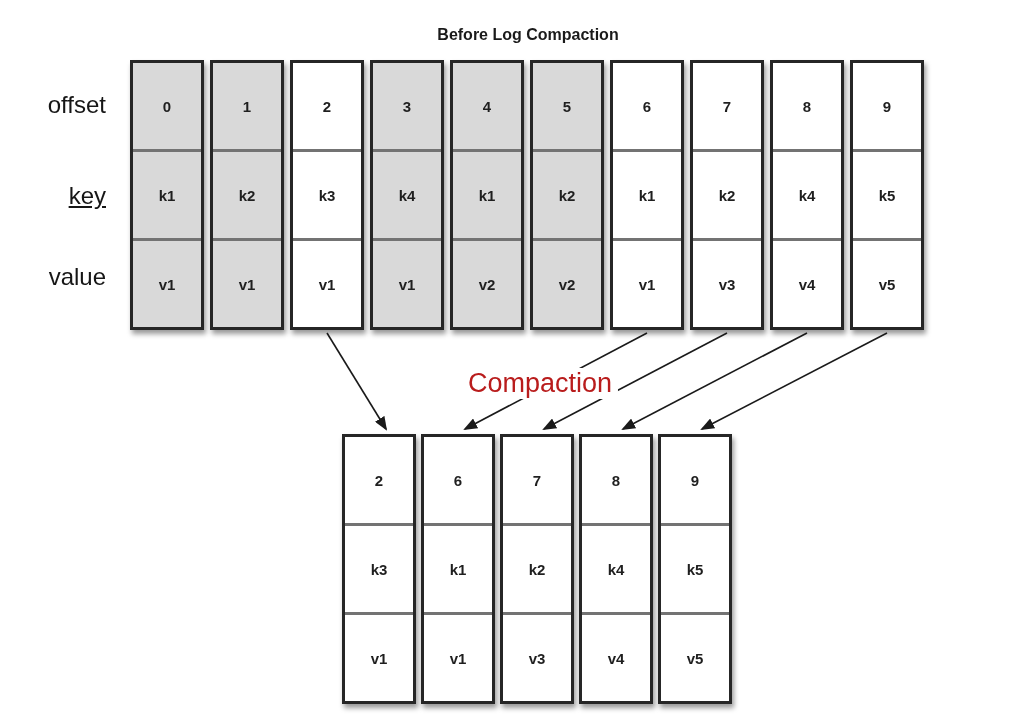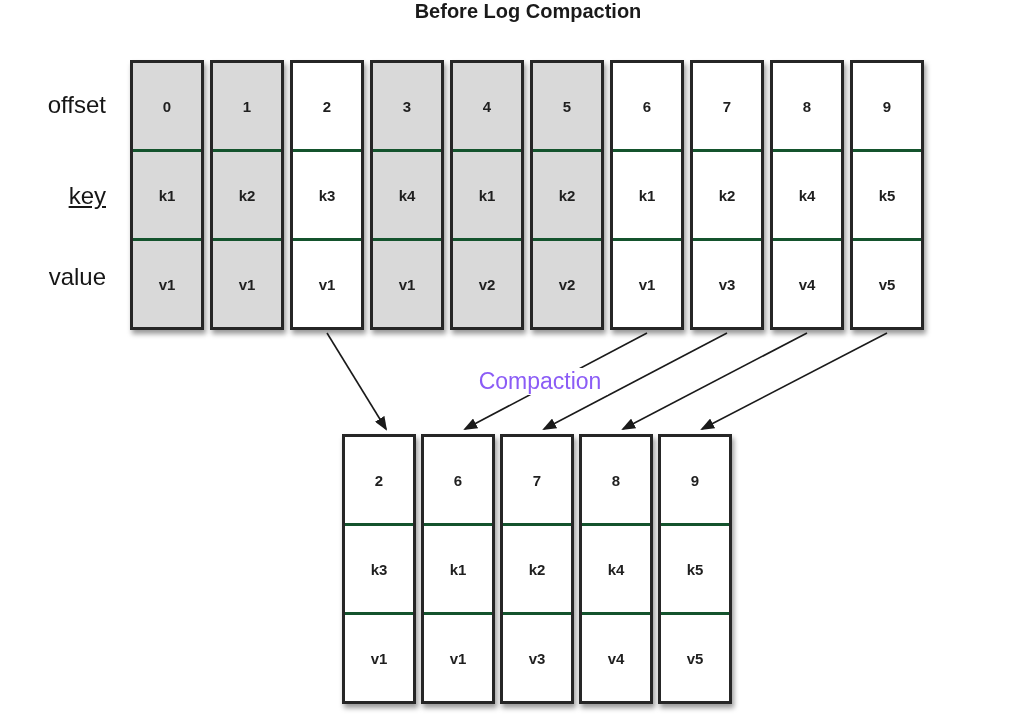--- a/index.html
+++ b/index.html
@@ -5,23 +5,23 @@
   html, body { margin: 0; padding: 0; }
   body {
     width: 1015px; height: 719px;
     position: relative;
     background: #ffffff;
     font-family: "Liberation Sans", sans-serif;
     overflow: hidden;
   }
   .title {
     position: absolute;
-    top: 0; left: 528px;
+    top: 26px; left: 528px;
     transform: translateX(-50%);
-    font-size: 20px; font-weight: 700;
+    font-size: 16px; font-weight: 700;
     color: #1a1a1a;
     white-space: nowrap;
   }
   .row-label {
     position: absolute;
     left: 16px; width: 90px; height: 90px;
     display: flex; align-items: center; justify-content: flex-end;
     font-size: 24px; color: #161616;
   }
   .rl-0 { top: 60px; }
@@ -38,27 +38,27 @@
     display: flex; flex-direction: column;
     box-shadow: 2px 4px 5px rgba(0,0,0,0.40);
   }
   .col.shaded { background: #d9d9d9; }
   .cell {
     flex: 1;
     display: flex; align-items: center; justify-content: center;
     font-size: 15px; font-weight: 700;
     color: #1f1f1f;
   }
-  .cell + .cell { border-top: 3px solid #14532d; }
+  .cell + .cell { border-top: 3px solid #737373; }
   svg.arrows { position: absolute; left: 0; top: 0; }
   .compaction {
     position: absolute;
     top: 368px; left: 540px;
     transform: translateX(-50%);
-    font-size: 23px; color: #8b5cf6;
+    font-size: 27px; color: #b91c1c;
     background: #ffffff;
     padding: 0 6px;
     white-space: nowrap;
   }
 </style>
 </head>
 <body>
 
 <div class="title">Before Log Compaction</div>
 

